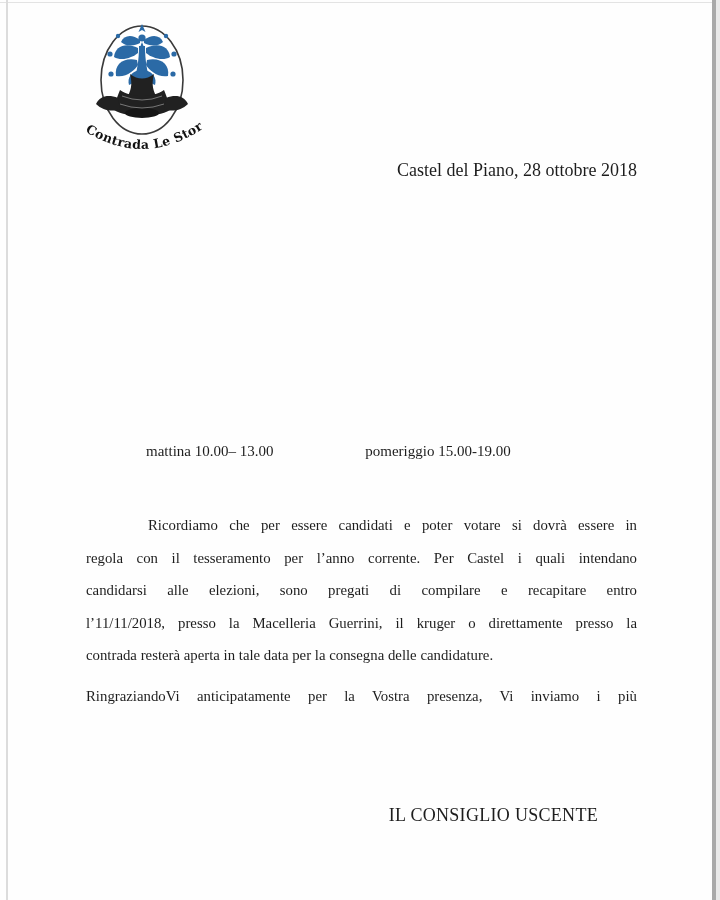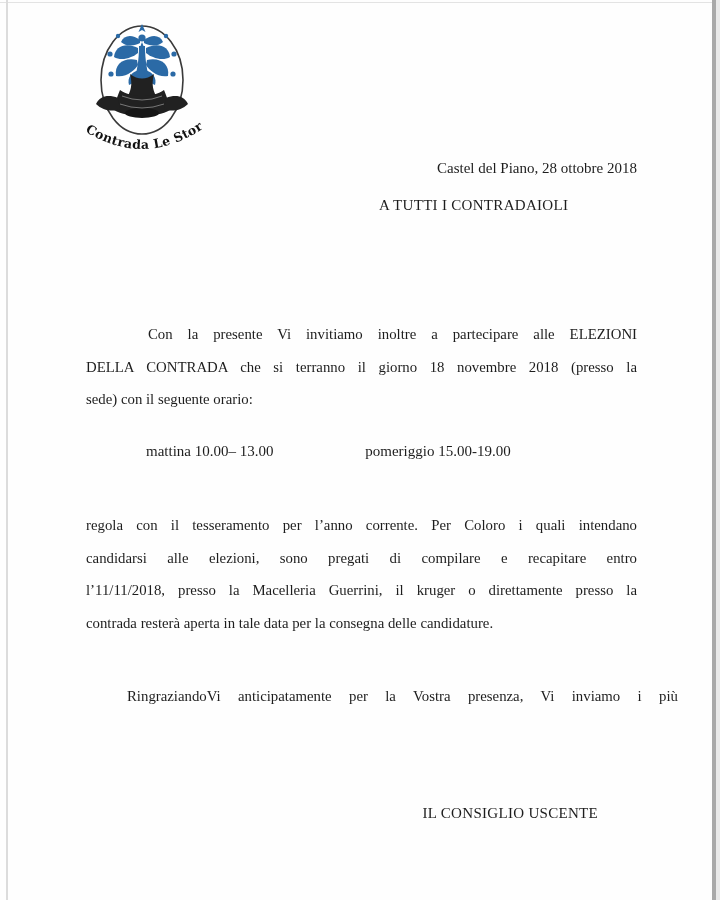--- a/index.html
+++ b/index.html
@@ -15,36 +15,36 @@
   .top-line   { position:absolute; left:0; top:2px; width:720px; height:1px; background:#e3e3e3; }
   .left-line  { position:absolute; left:6px; top:0; width:2px; height:900px; background:#dcdcdc; }
   .right-strip{ position:absolute; left:712px; top:0; width:4px; height:900px; background:#a9a9a9; }
   .right-edge { position:absolute; left:716px; top:0; width:4px; height:900px; background:#e9e9e9; }
 
   
   .emblem { position:absolute; left:70px; top:12px; width:148px; height:152px; }
   .arc-text { font-family:"DejaVu Serif","Liberation Serif",serif; font-weight:bold; font-size:12.5px; letter-spacing:.4px; fill:#111; }
 
   
-  .tline { position:absolute; font-size:15px; white-space:nowrap; }
+  .tline { position:absolute; font-size:18px; white-space:nowrap; }
   .date-line { top:160px; right:83px; }
   .recipient { top:197px; left:379px; letter-spacing:.3px; }
   .subject   { top:247px; left:86px; }
   .signature { top:773px; right:122px; letter-spacing:.3px;margin-top:32px; }
 
   
   .schedule { position:absolute; top:443px; left:86px; width:551px; font-size:15px; white-space:nowrap; }
   .sched-m { display:inline-block; margin-left:60px; }
   .sched-a { display:inline-block; margin-left:88px; }
 
   
   .para { position:absolute; left:86px; width:551px; font-size:14.8px; line-height:32.5px; }
   .para-1 { top:318px; }
   .para-2 { top:509px; }
-  .para-3 { top:680px;margin-left:41px; }
+  .para-3 { top:680px; }
   .pline { height:32.5px; text-align:justify; text-align-last:justify; }
   .pline.first { padding-left:62px; }
   .pline.last  { text-align:left; text-align-last:auto; }
 </style>
 </head>
 <body>
 
 <div class="page">
 
   <div class="top-line"></div>
@@ -91,36 +91,31 @@
     <path d="M50 92 Q72 100 94 92" fill="none" stroke="#777" stroke-width="1"></path>
 
     <path id="arcPath" d="M 10 116 Q 72 158 134 116" fill="none"></path>
     <text class="arc-text">
       <textPath href="#arcPath" startOffset="6">Contrada Le Storte</textPath>
     </text>
   </svg>
 
   <div class="tline date-line">Castel del Piano, 28 ottobre 2018</div>
 
-  <div class="tline recipient">A TUTTI I CONTRADAIOLI</div>
 
 
-  <div class="para para-1">
-    <div class="pline first">Con la presente Vi invitiamo inoltre a partecipare alle ELEZIONI</div>
-    <div class="pline">DELLA CONTRADA che si terranno il giorno 18 novembre 2018 (presso la</div>
-    <div class="pline last">sede) con il seguente orario:</div>
-  </div>
 
   <div class="schedule">
     <span class="sched-m">mattina 10.00– 13.00</span>
     <span class="sched-a">pomeriggio 15.00-19.00</span>
   </div>
 
   <div class="para para-2">
-    <div class="pline">regola con il tesseramento per l’anno corrente. Per Coloro i quali intendano</div>
+    <div class="pline first">Ricordiamo che per essere candidati e poter votare si dovrà essere in</div>
+    <div class="pline">regola con il tesseramento per l’anno corrente. Per Castel i quali intendano</div>
     <div class="pline">candidarsi alle elezioni, sono pregati di compilare e recapitare entro</div>
     <div class="pline">l’11/11/2018, presso la Macelleria Guerrini, il kruger o direttamente presso la</div>
     <div class="pline last">contrada resterà aperta in tale data per la consegna delle candidature.</div>
   </div>
 
   <div class="para para-3">
     <div class="pline">RingraziandoVi anticipatamente per la Vostra presenza, Vi inviamo i più</div>
   </div>
 
   <div class="tline signature">IL CONSIGLIO USCENTE</div>

